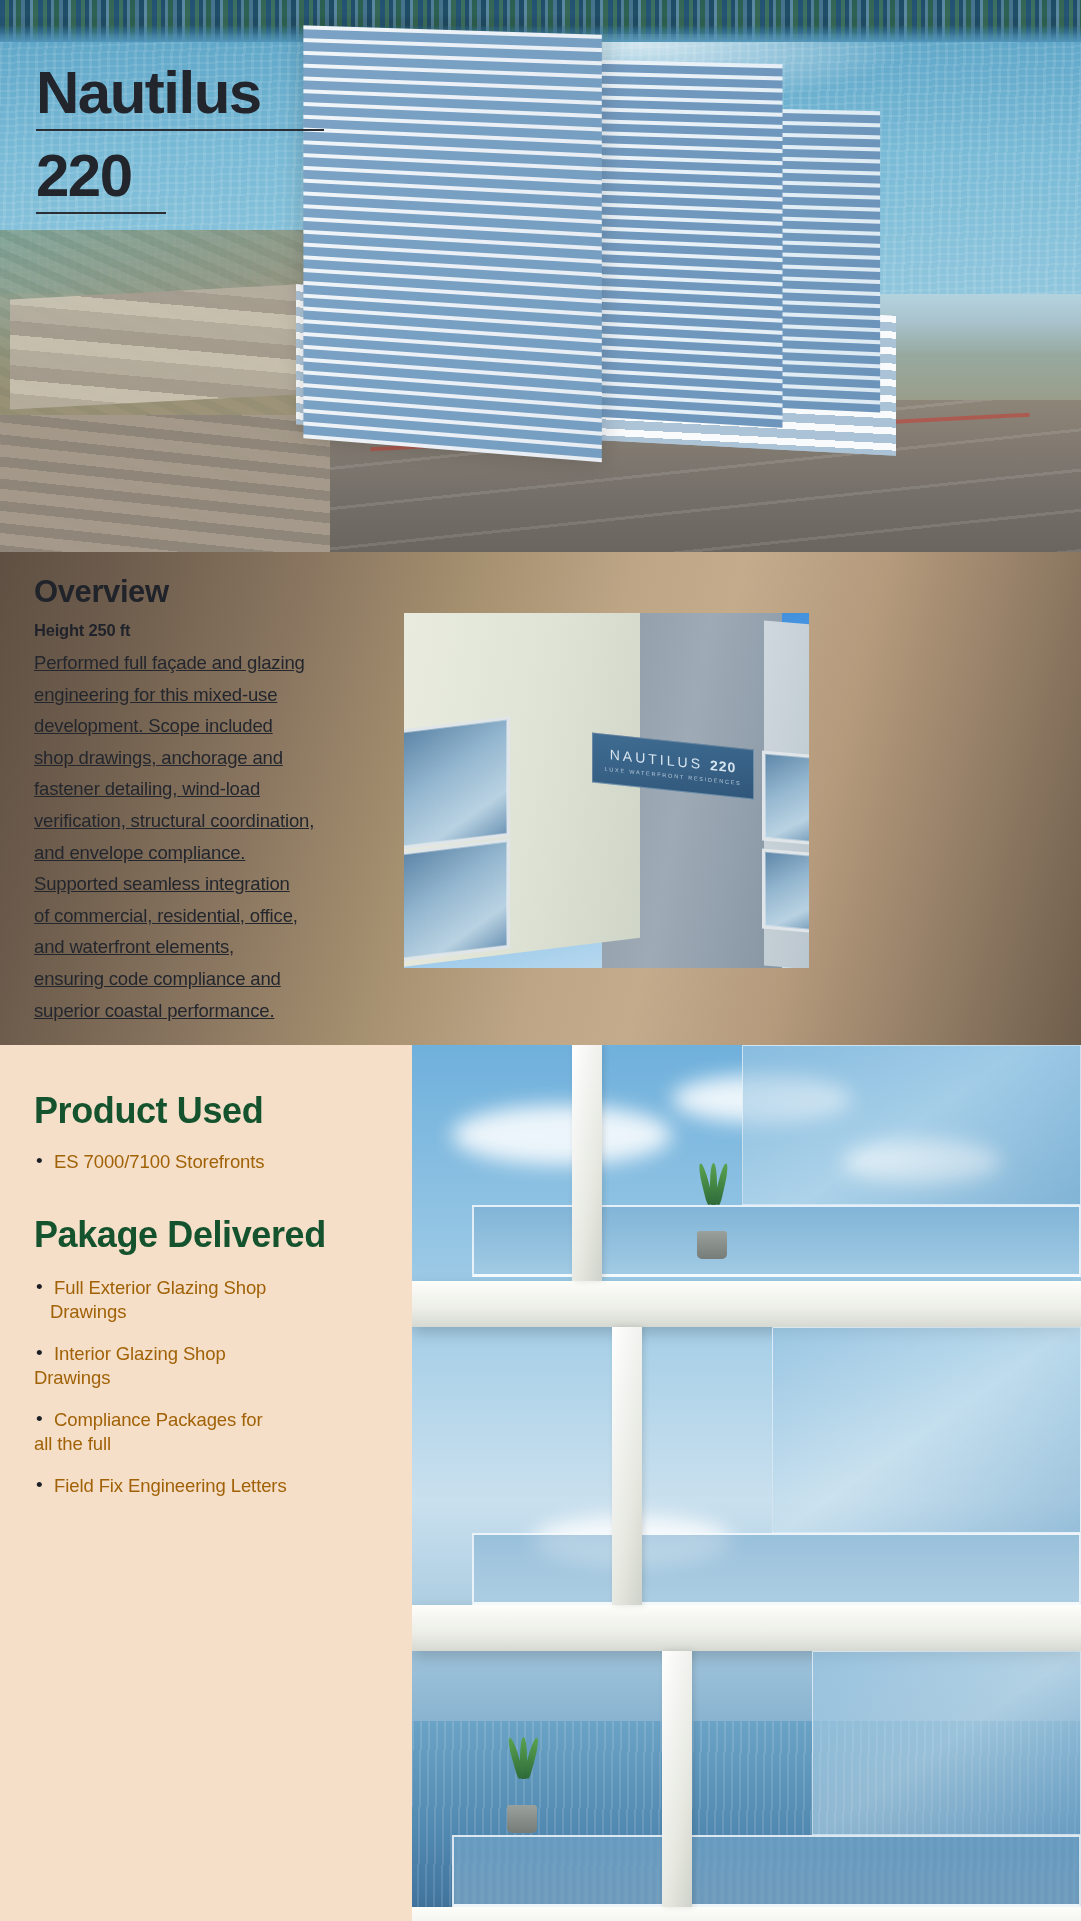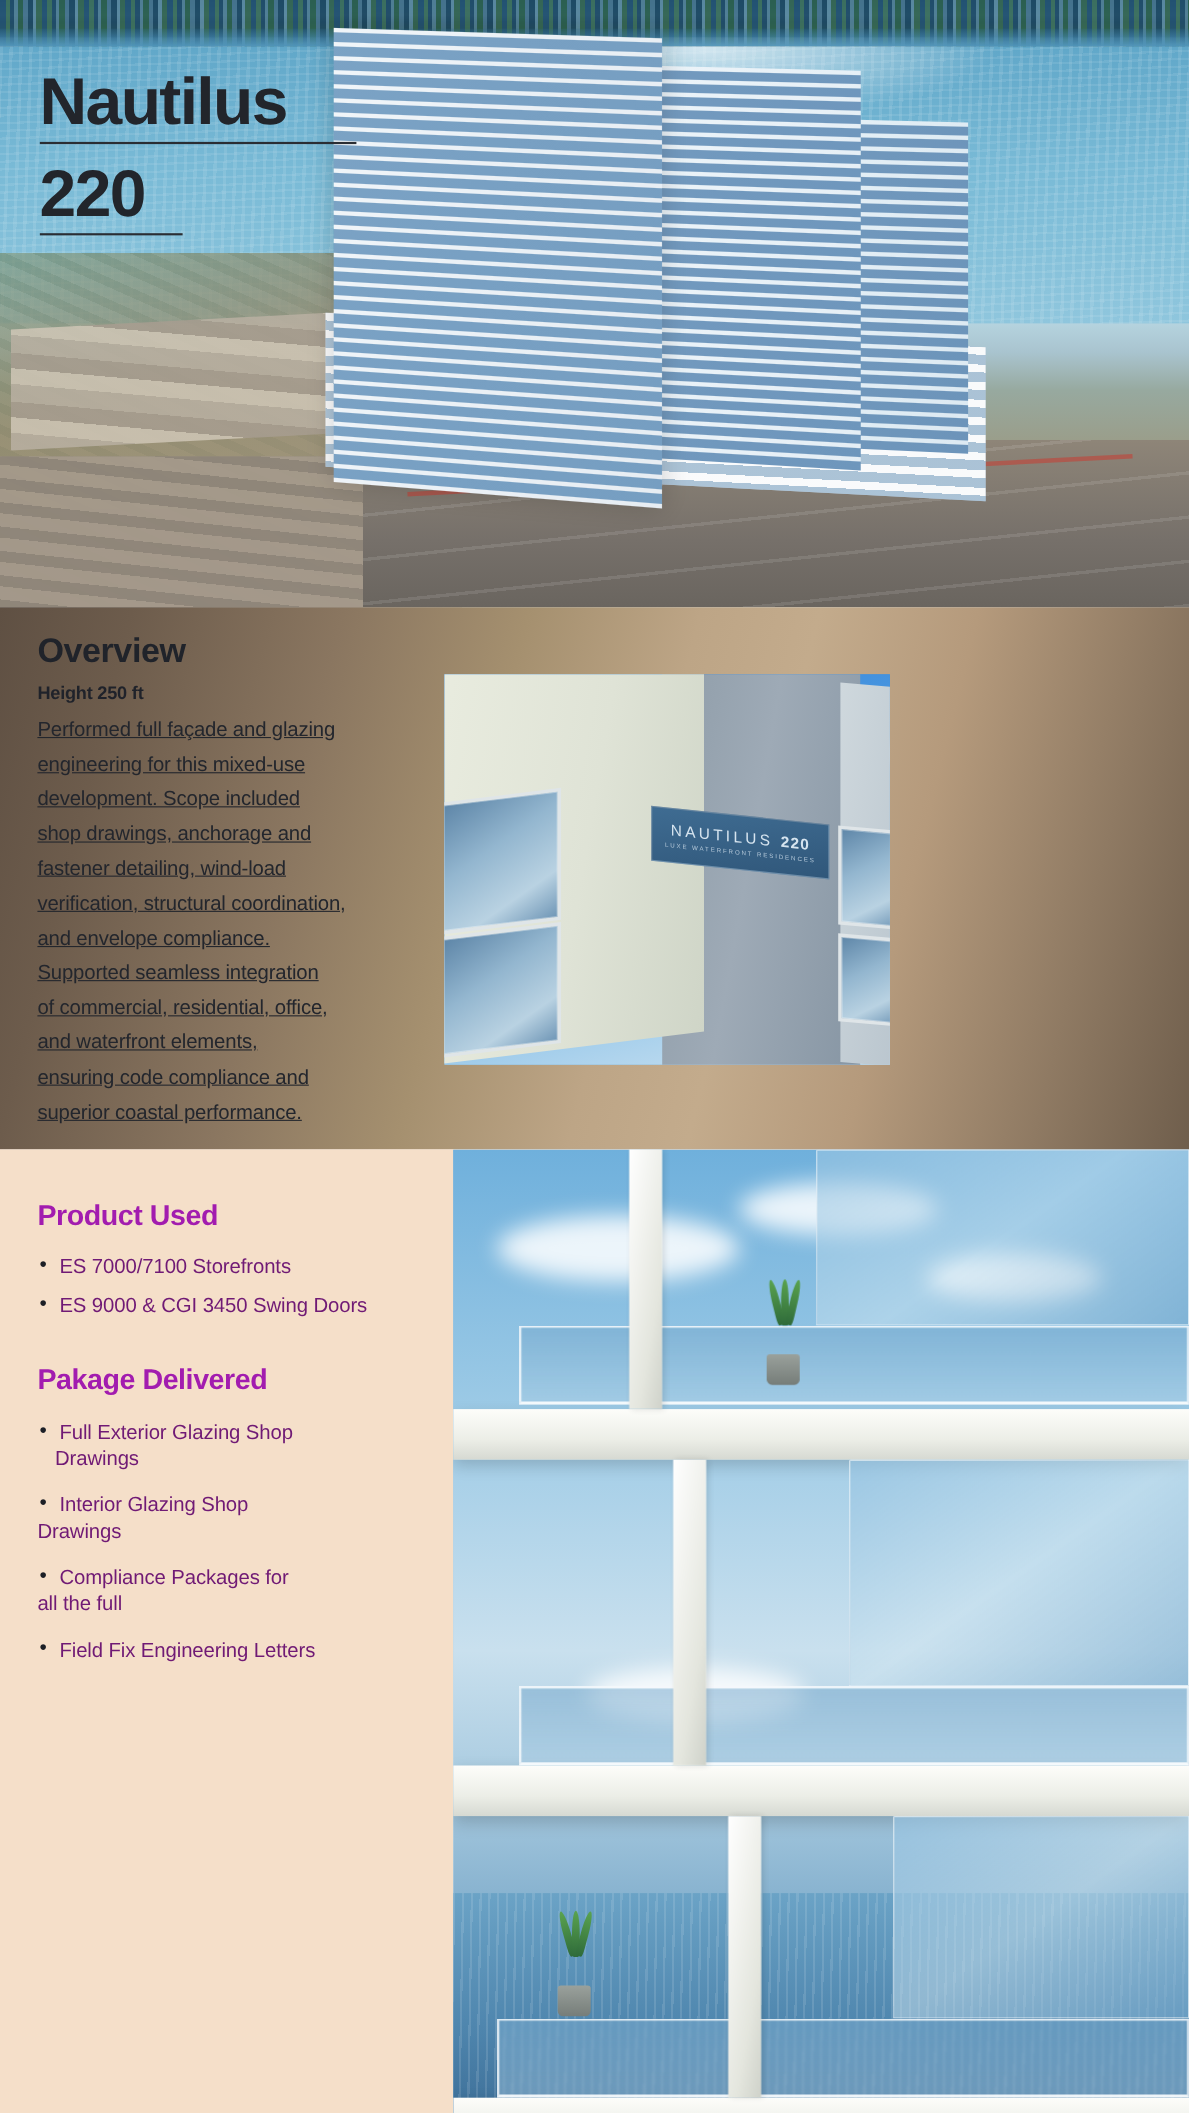--- a/index.html
+++ b/index.html
@@ -309,34 +309,34 @@
     overflow: hidden;
   }
   .lower-left {
     position: absolute;
     left: 0; top: 0;
     width: 412px; height: 876px;
     background: #f5dfc9;
     padding: 45px 22px 0 34px;
   }
   .section-heading {
-    font-size: 26px;
+    font-size: 36px;
     font-weight: 700;
-    color: #a21caf;
+    color: #14532d;
     letter-spacing: -0.4px;
     margin-bottom: 18px;
   }
   .section-heading.second { margin-top: 40px; margin-bottom: 20px; }
 
   .blist { list-style: none; }
   .blist li {
     position: relative;
     font-size: 18.5px;
     line-height: 24px;
-    color: #701a75;
+    color: #a16207;
     letter-spacing: -0.1px;
     padding-left: 20px;
     margin-bottom: 12px;
   }
   .blist li::before {
     content: "\2022";
     position: absolute;
     left: 2px; top: -1px;
     font-size: 19px;
     color: #1c1f26;
@@ -480,21 +480,20 @@
     </div>
   </div>
 
   <section class="lower">
 
     <div class="lower-left">
       <h2 class="section-heading">Product Used</h2>
 
       <ul class="blist">
         <li>ES 7000/7100 Storefronts</li>
-        <li>ES 9000 &amp; CGI 3450 Swing Doors</li>
       </ul>
 
       <h2 class="section-heading second">Pakage Delivered</h2>
 
       <ul class="blist pkg">
         <li>
           <span>Full Exterior Glazing Shop</span>
           <span class="cont2">Drawings</span>
         </li>
         <li>

